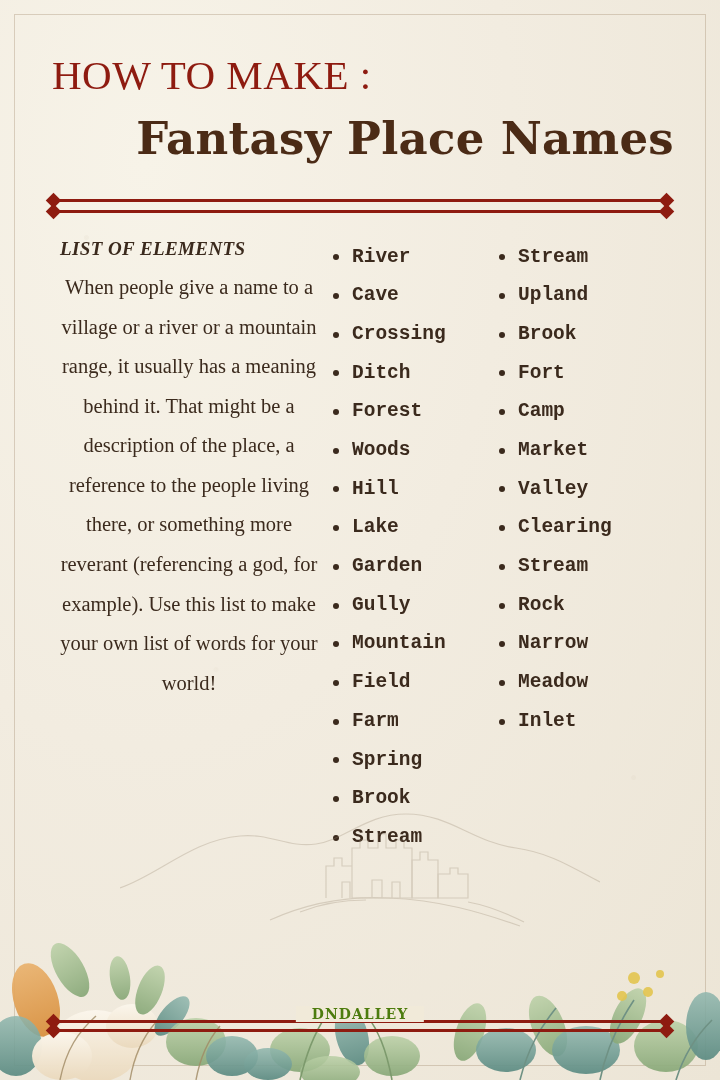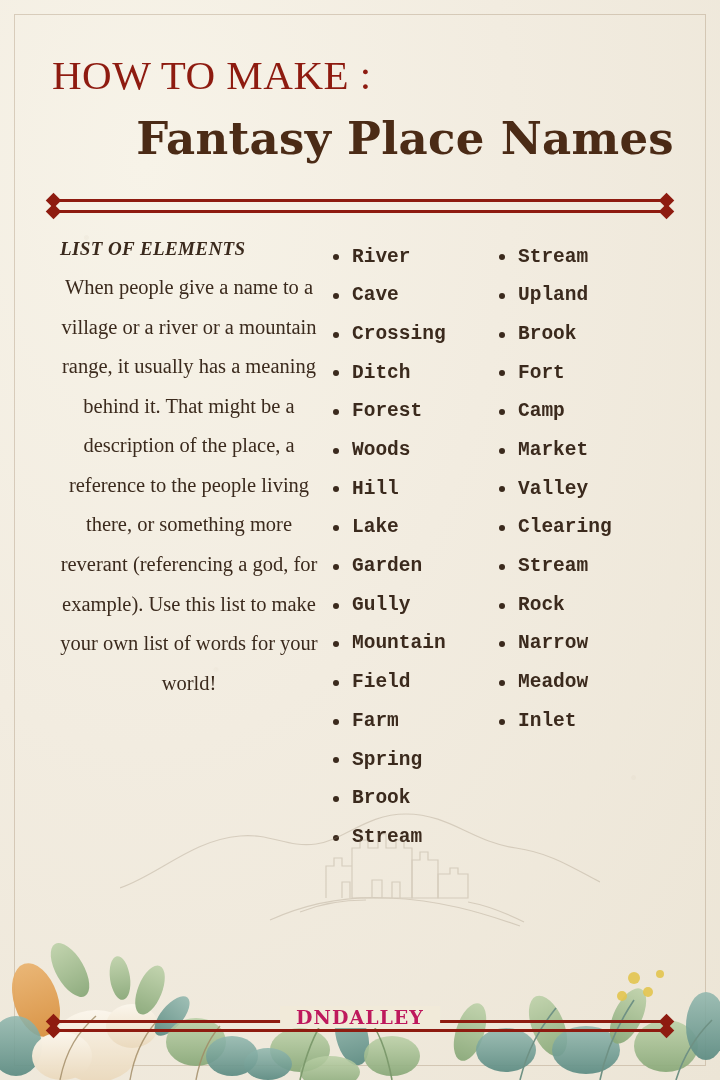--- a/index.html
+++ b/index.html
@@ -200,23 +200,23 @@
   .footer .diamond.right-bottom { right: 0px; top: 13px; }
   .brand {
     position: absolute;
     left: 50%;
     top: -6px;
     transform: translateX(-50%);
     background: #f1ead9;
     padding: 0 16px;
     font-family: "DejaVu Serif", serif;
     font-weight: bold;
-    font-size: 19px;
+    font-size: 14px;
     letter-spacing: 1px;
-    color: #be185d;
+    color: #4d7c0f;
     white-space: nowrap;
   }
 </style>
 </head>
 <body>
 
 <div class="page">
   <div class="paper-texture"></div>
   <div class="inner-border"></div>
 

